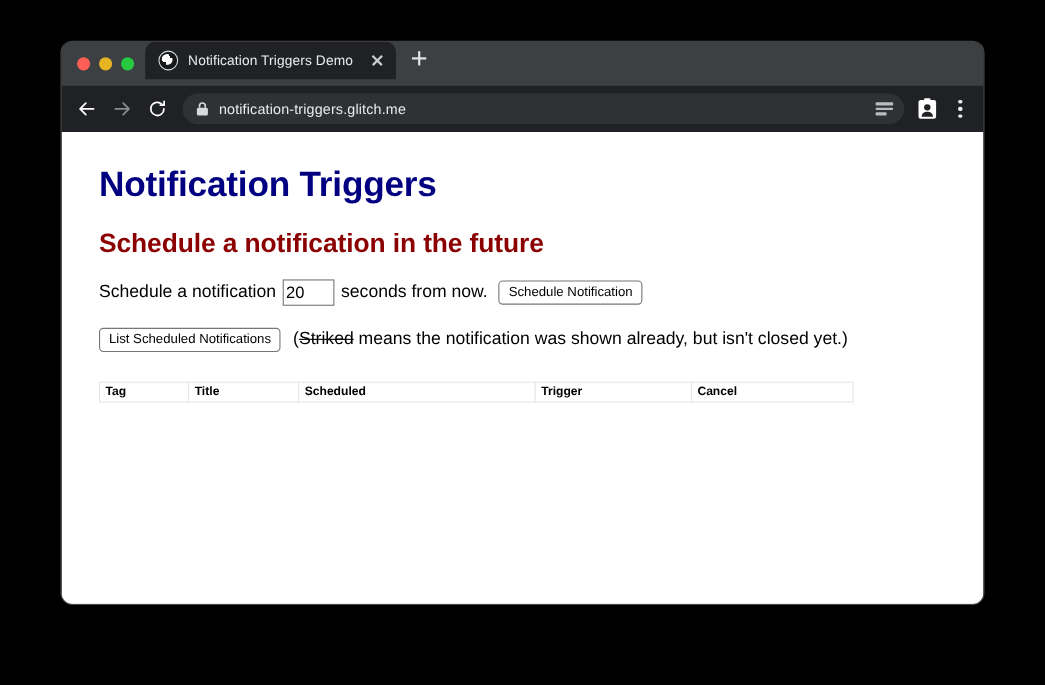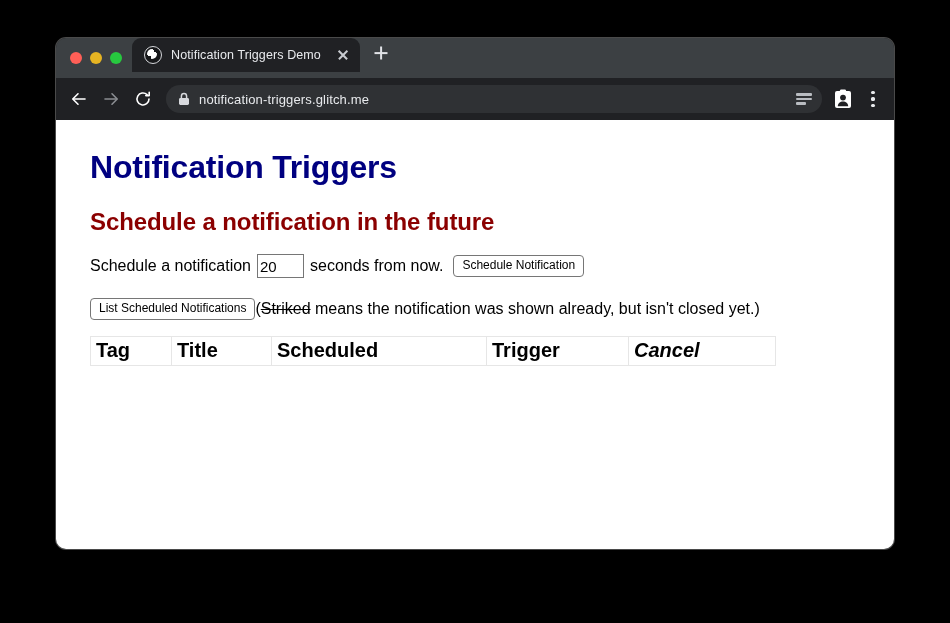--- a/index.html
+++ b/index.html
@@ -241,41 +241,41 @@
     line-height: 1.1;
   }
   #schedule-notification-button { margin-left: 10px; }
 
   #list-row {
     margin-top: 20px;
     display: flex;
     align-items: center;
     font-size: 16px;
   }
-  #list-note { }
+  #list-note { margin-left: 11px; }
   #struck-word { text-decoration: line-through; }
 
   #notifications-table {
-    margin-top: 16px;
+    margin-top: 27px;
     border-collapse: collapse;
     table-layout: fixed;
-    font-size: 20px;
+    font-size: 11px;
   }
   #notifications-table th {
     border: 1px solid #e6e6e6;
     font-weight: bold;
     text-align: left;
     padding: 2px 4px 3px 5px;
     white-space: nowrap;
   }
   #notifications-table th:nth-child(1){ width: 71px; }
   #notifications-table th:nth-child(2){ width: 90px; }
   #notifications-table th:nth-child(3){ width: 205px; }
   #notifications-table th:nth-child(4){ width: 132px; }
-  #notifications-table th:nth-child(5){ width: 137px; font-style: italic; }
+  #notifications-table th:nth-child(5){ width: 137px; }
 </style>
 </head>
 <body>
 
 <div id="browser-window">
 
   <div id="tab-strip">
     <div id="traffic-lights">
       <span class="traffic-light" id="light-close"></span>
       <span class="traffic-light" id="light-min"></span>

